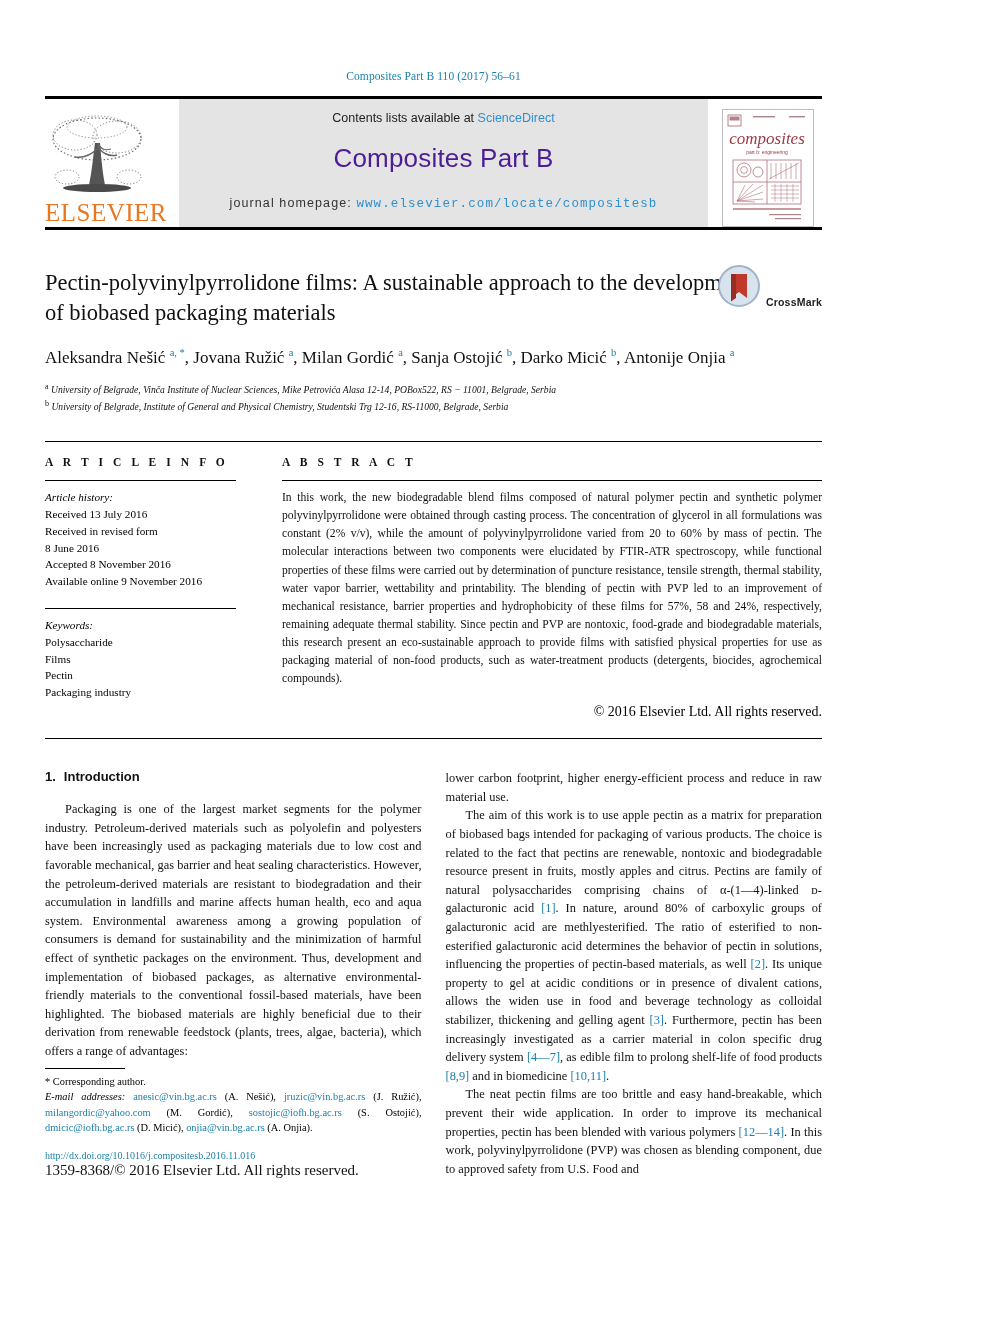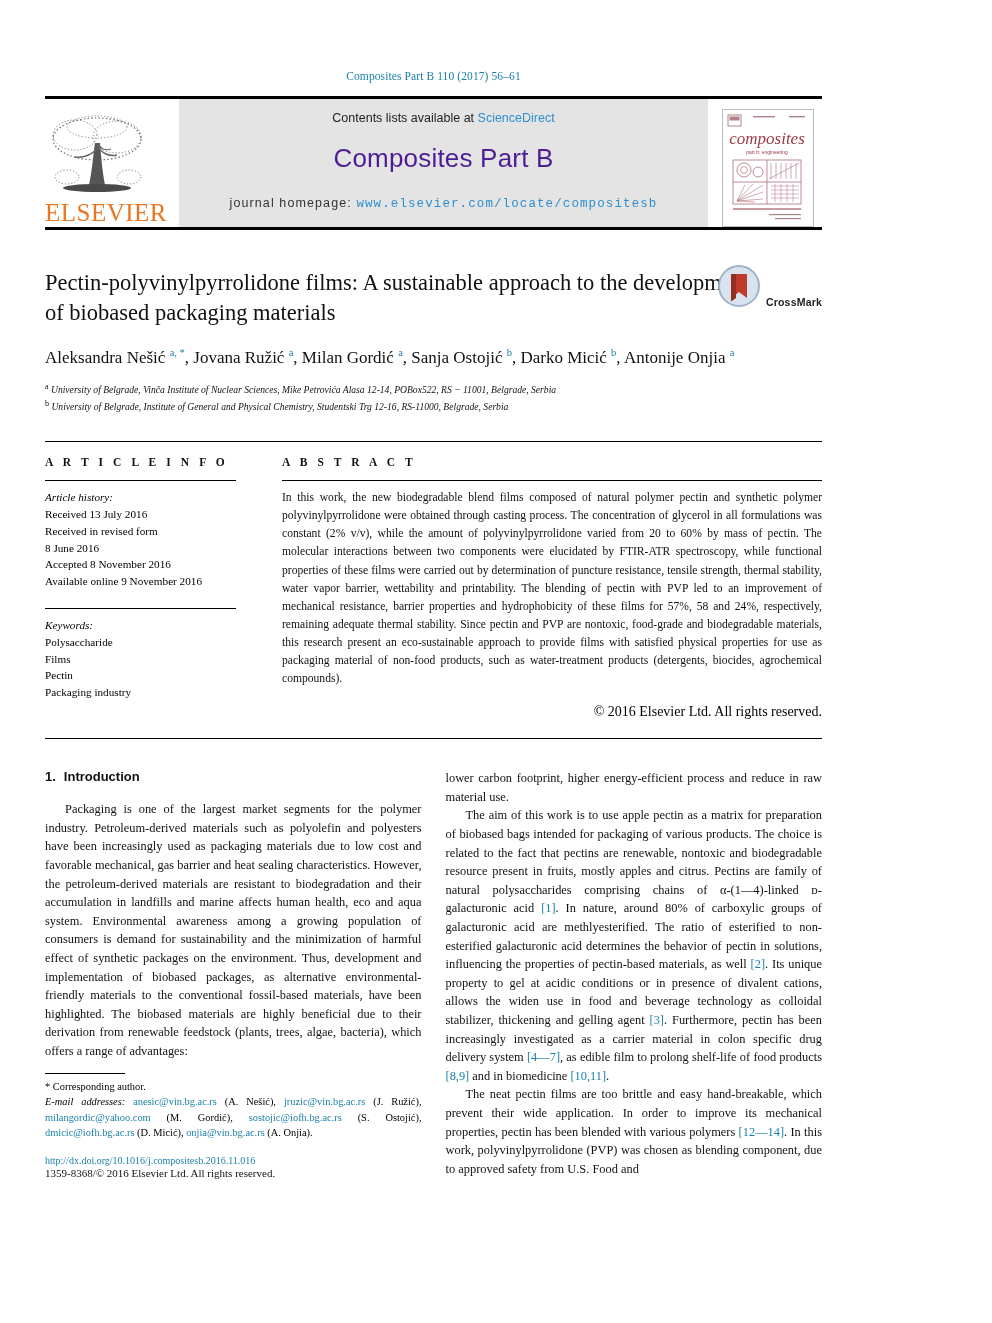--- a/index.html
+++ b/index.html
@@ -265,21 +265,21 @@
     text-align: justify;
   }
   .fn-ital { font-style: italic; }
   .link { color: #1a7fa8; }
   .doi-line {
     margin-top: 14px;
     font-size: 10px;
     color: #1a7fa8;
   }
   .issn-line {
-    font-size: 11px;
+    font-size: 15px;
     color: #111;
     margin-top: 1px;
   }
   .fn-indent { text-indent: 14px; }
 </style>
 </head>
 <body>
 
 <div class="page">
 

